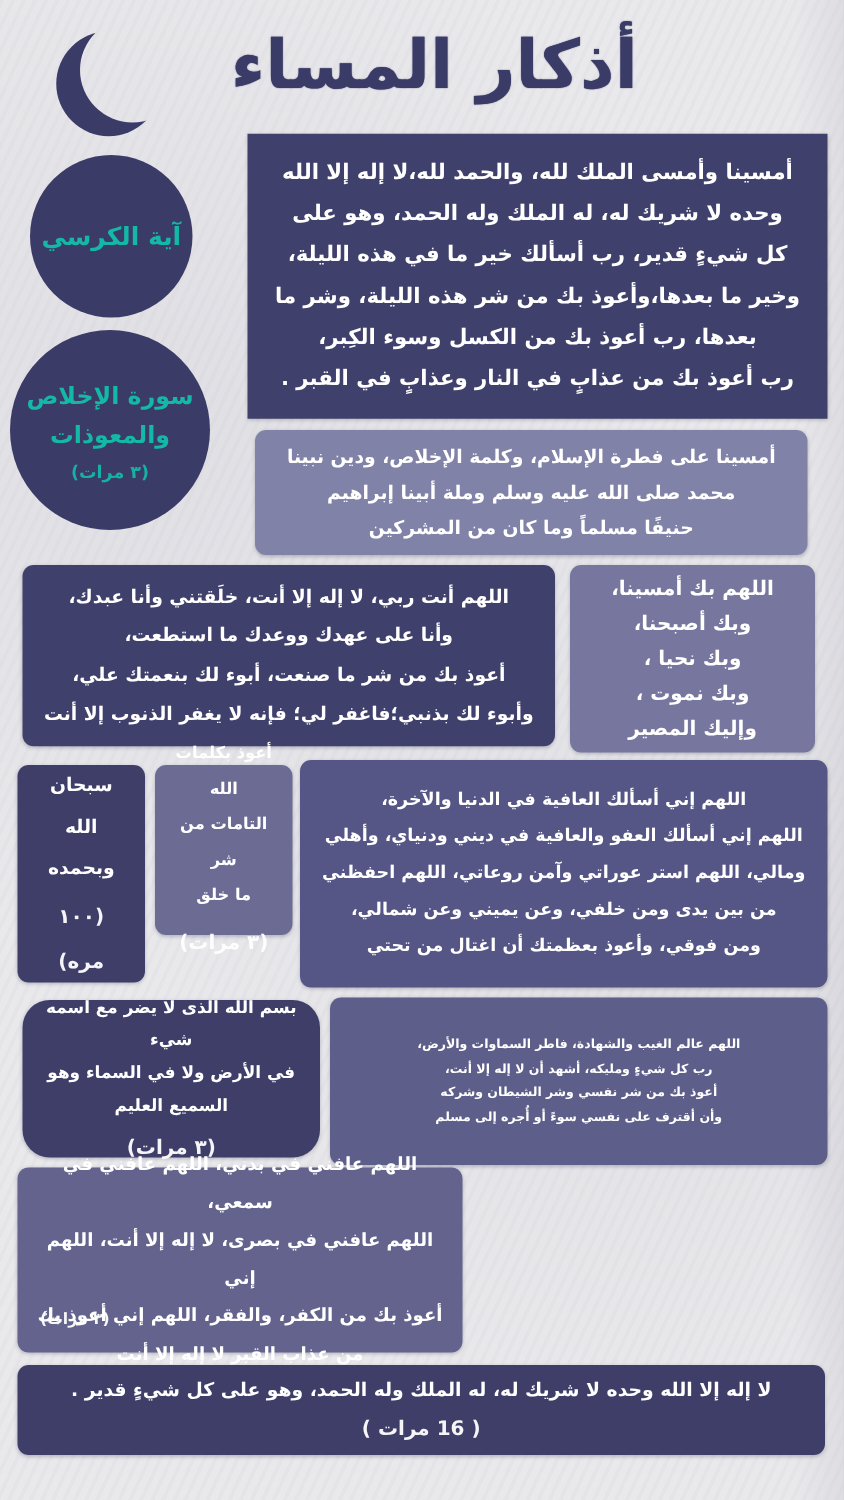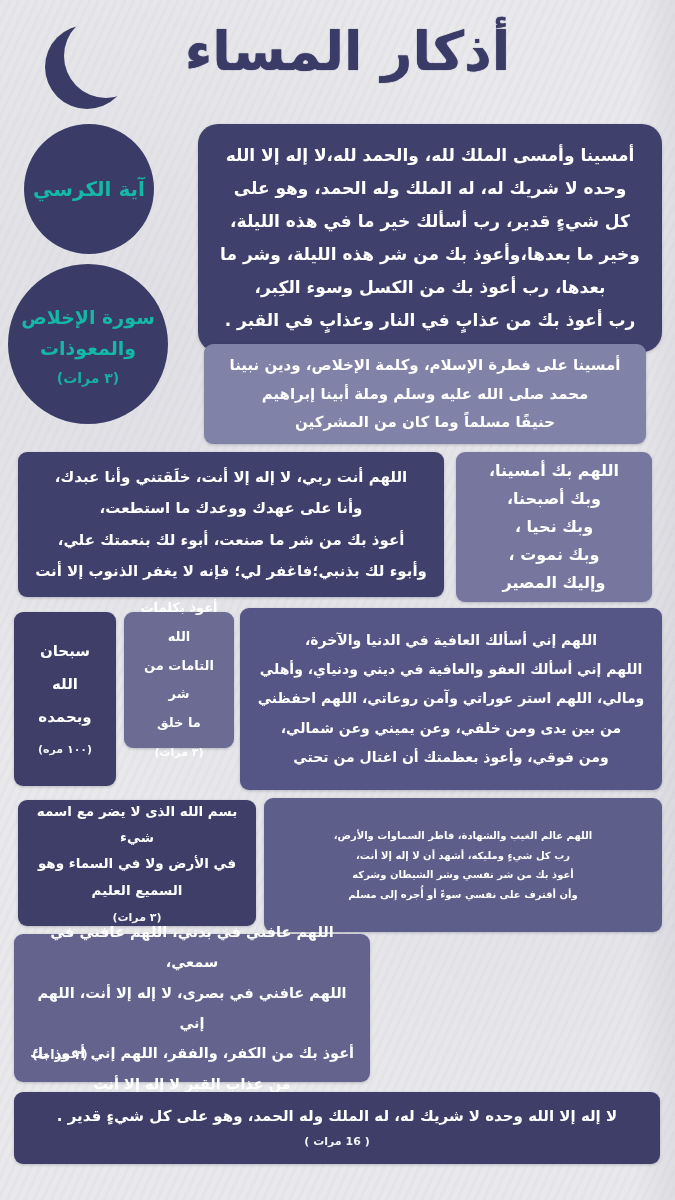--- a/index.html
+++ b/index.html
@@ -42,32 +42,32 @@
   .c1 { left:24px; top:124px; width:130px; height:130px; font-size:20px; }
   .c2 { left:8px;  top:264px; width:160px; height:160px; font-size:19px; }
 
   .block {
     position:absolute; color:#fff; font-weight:700; text-align:center;
     border-radius:9px; display:flex; flex-direction:column;
     align-items:center; justify-content:center; padding:10px 14px;
     box-shadow:0 1px 3px rgba(40,40,70,.25);
   }
   .block-text { white-space:pre-line; }
-  .count { font-size:11px; margin-top:4px; opacity:.95; }
+  .count { font-size:16px; margin-top:4px; opacity:.95; }
   .count-corner { position:absolute; left:18px; bottom:14px; font-size:12.5px; opacity:.95; }
 
-  .b1  { left:198px; top:124px; width:464px; height:228px; background:#40406c; font-size:17px;   line-height:1.95; border-radius:20px; }
+  .b1  { left:198px; top:107px; width:464px; height:228px; background:#40406c; font-size:17px;   line-height:1.95; border-radius:0; }
   .b2  { left:204px; top:344px; width:442px; height:100px; background:#8182a8; font-size:15px;   line-height:1.9; }
   .b3  { left:456px; top:452px; width:196px; height:150px; background:#76769e; font-size:16px;   line-height:1.75; }
   .b4  { left:18px;  top:452px; width:426px; height:145px; background:#40406c; font-size:15px;   line-height:2.1; }
   .b5  { left:240px; top:608px; width:422px; height:182px; background:#565686; font-size:14px; line-height:2.1; }
   .b6  { left:124px; top:612px; width:110px; height:136px; background:#6b6b94; font-size:13px;   line-height:2.2; }
   .b7  { left:14px;  top:612px; width:102px; height:174px; background:#3e3e69; font-size:15px;   line-height:2.2; }
   .b8  { left:264px; top:798px; width:398px; height:134px; background:#5e5e8a; font-size:10px;   line-height:1.95; }
-  .b9  { left:18px;  top:800px; width:238px; height:126px; background:#3e3e69; font-size:13.5px; line-height:1.95; }
+  .b9  { left:18px;  top:800px; width:238px; height:126px; background:#3e3e69; font-size:13.5px; line-height:1.95;border-radius:22px; }
   .b10 { left:14px;  top:934px; width:356px; height:148px; background:#63638e; font-size:14.5px; line-height:2.1; }
   .b11 { left:380px; top:934px; width:270px; height:148px; background:#3e3e69; font-size:16px;   line-height:2.4; }
   .b12 { left:14px;  top:1092px; width:646px; height:72px; background:#3e3e69; font-size:15px;   line-height:1.7; }
 </style>
 </head>
 <body>
 
 <div class="canvas">
   <div class="texture"></div>
 

